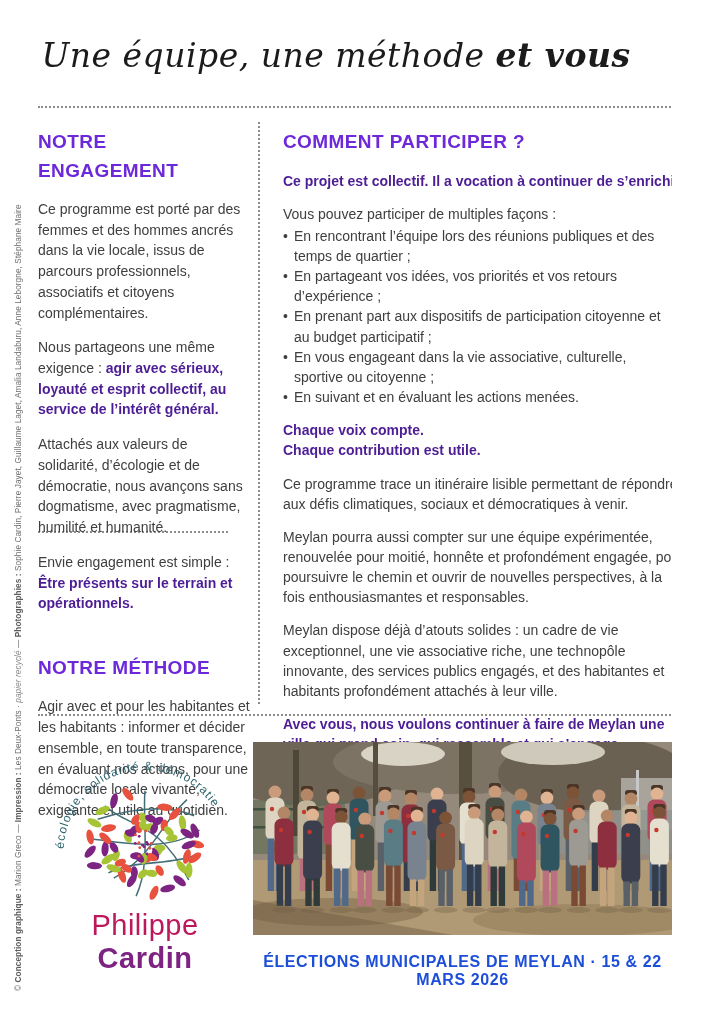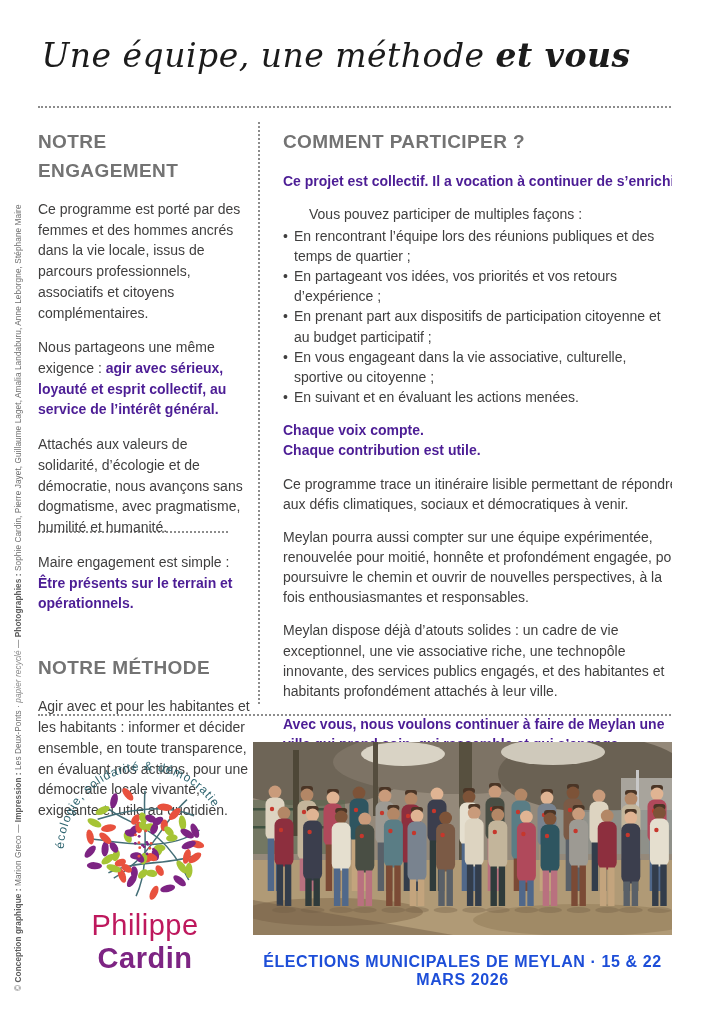--- a/index.html
+++ b/index.html
@@ -15,21 +15,21 @@
   
   .hr{position:absolute;border-top:2px dotted #8c8c8c;}
   .hr-top{left:38px;top:106px;width:648px;}
   .hr-left{left:38px;top:531px;width:190px;}
   .hr-bottom{left:38px;top:714px;width:648px;}
   .vdiv{position:absolute;left:258px;top:122px;height:582px;border-left:2px dotted #8c8c8c;}
 
   
   .col-left{position:absolute;left:38px;top:128px;width:213px;}
   .col-right{position:absolute;left:283px;top:128px;width:402px;}
-  h2{margin:0 0 14px 0;font-size:19px;font-weight:600;color:#737373;
+  h2{margin:0 0 14px 0;font-size:19px;font-weight:600;color:#6d28d9;
      letter-spacing:.4px;line-height:1.5;}
   .col-left p, .col-right p{font-size:14px;line-height:1.48;margin:0 0 14px 0;}
   .col-right p{line-height:1.44;margin-bottom:13px;}
   .bold{font-weight:700;color:#4c1d95;}
   .methode-block{margin-top:40px;}
 
   
   ul.bullets{list-style:none;margin:0 7px 13px 0;padding:0;font-size:14px;line-height:1.44;}
   ul.bullets li{position:relative;padding-left:11px;}
   ul.bullets li::before{content:"\2022";position:absolute;left:0;top:0;color:#3f3e3e;}
@@ -72,32 +72,32 @@
   <div class="hr hr-top"></div>
   <div class="vdiv"></div>
   <div class="hr hr-left"></div>
   <div class="hr hr-bottom"></div>
 
   <div class="col-left">
     <h2>NOTRE ENGAGEMENT</h2>
     <p>Ce programme est porté par des femmes et des hommes ancrés dans la vie locale, issus de parcours professionnels, associatifs et citoyens complémentaires.</p>
     <p><span>Nous partageons une même exigence : </span><span class="bold">agir avec sérieux, loyauté et esprit collectif, au service de l’intérêt général.</span></p>
     <p>Attachés aux valeurs de solidarité, d’écologie et de démocratie, nous avançons sans dogmatisme, avec pragmatisme, humilité et humanité.</p>
-    <p><span>Maire engagement est simple : </span><span class="bold">Être présents sur le terrain et opérationnels.</span></p>
+    <p><span>Envie engagement est simple : </span><span class="bold">Être présents sur le terrain et opérationnels.</span></p>
 
     <div class="methode-block">
       <h2>NOTRE MÉTHODE</h2>
       <p>Agir avec et pour les habitantes et les habitants : informer et décider ensemble, en toute transparence, en évaluant nos actions, pour une démocratie locale vivante, exigeante et utile au quotidien.</p>
     </div>
   </div>
 
   <div class="col-right">
     <h2>COMMENT PARTICIPER ?</h2>
     <p class="bold">Ce projet est collectif. Il a vocation à continuer de s’enrichir.</p>
-    <p style="margin-bottom:2px;margin-left:26px;">Vous pouvez participer de multiples façons :</p>
+    <p style="margin-bottom:2px;">Vous pouvez participer de multiples façons :</p>
     <ul class="bullets">
       <li>En rencontrant l’équipe lors des réunions publiques et des temps de quartier ;</li>
       <li>En partageant vos idées, vos priorités et vos retours d’expérience ;</li>
       <li>En prenant part aux dispositifs de participation citoyenne et au budget participatif ;</li>
       <li>En vous engageant dans la vie associative, culturelle, sportive ou citoyenne ;</li>
       <li>En suivant et en évaluant les actions menées.</li>
     </ul>
     <p><span class="bold">Chaque voix compte.</span><br><span class="bold">Chaque contribution est utile.</span></p>
     <p>Ce programme trace un itinéraire lisible permettant de répondre aux défis climatiques, sociaux et démocratiques à venir.</p>
     <p>Meylan pourra aussi compter sur une équipe expérimentée, renouvelée pour moitié, honnête et profondément engagée, pour poursuivre le chemin et ouvrir de nouvelles perspectives, à la fois enthousiasmantes et responsables.</p>

